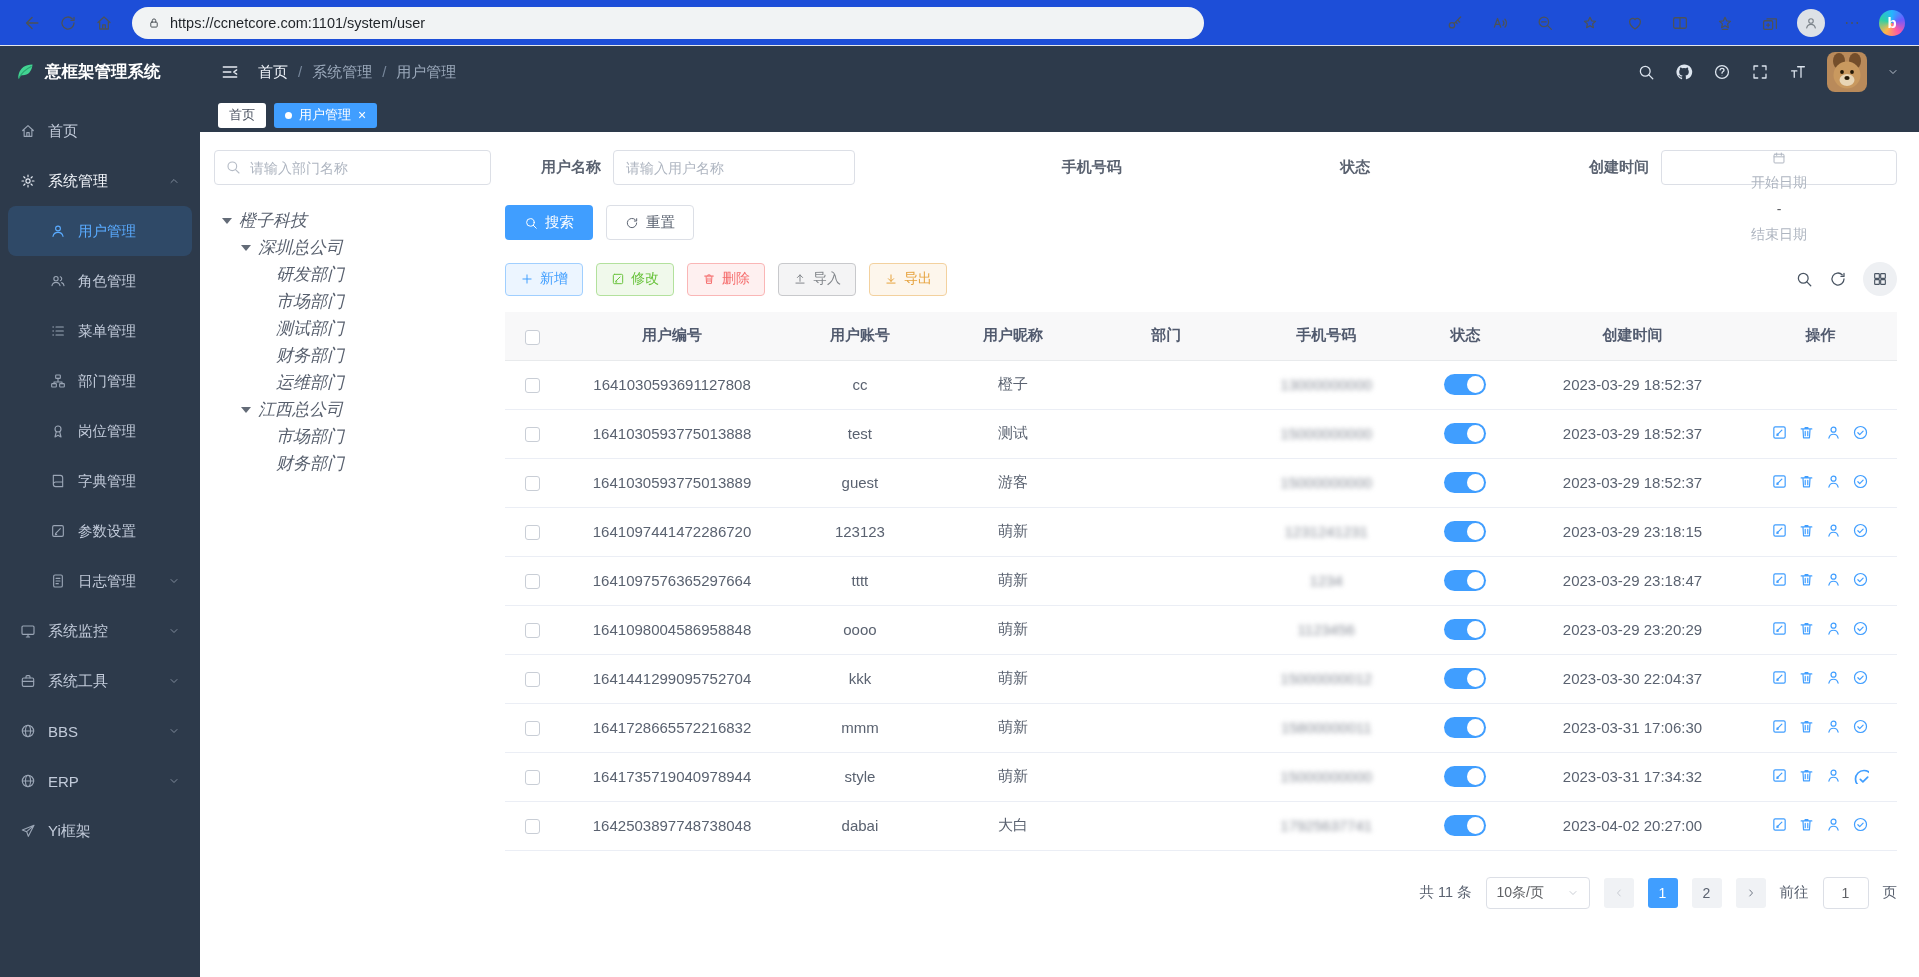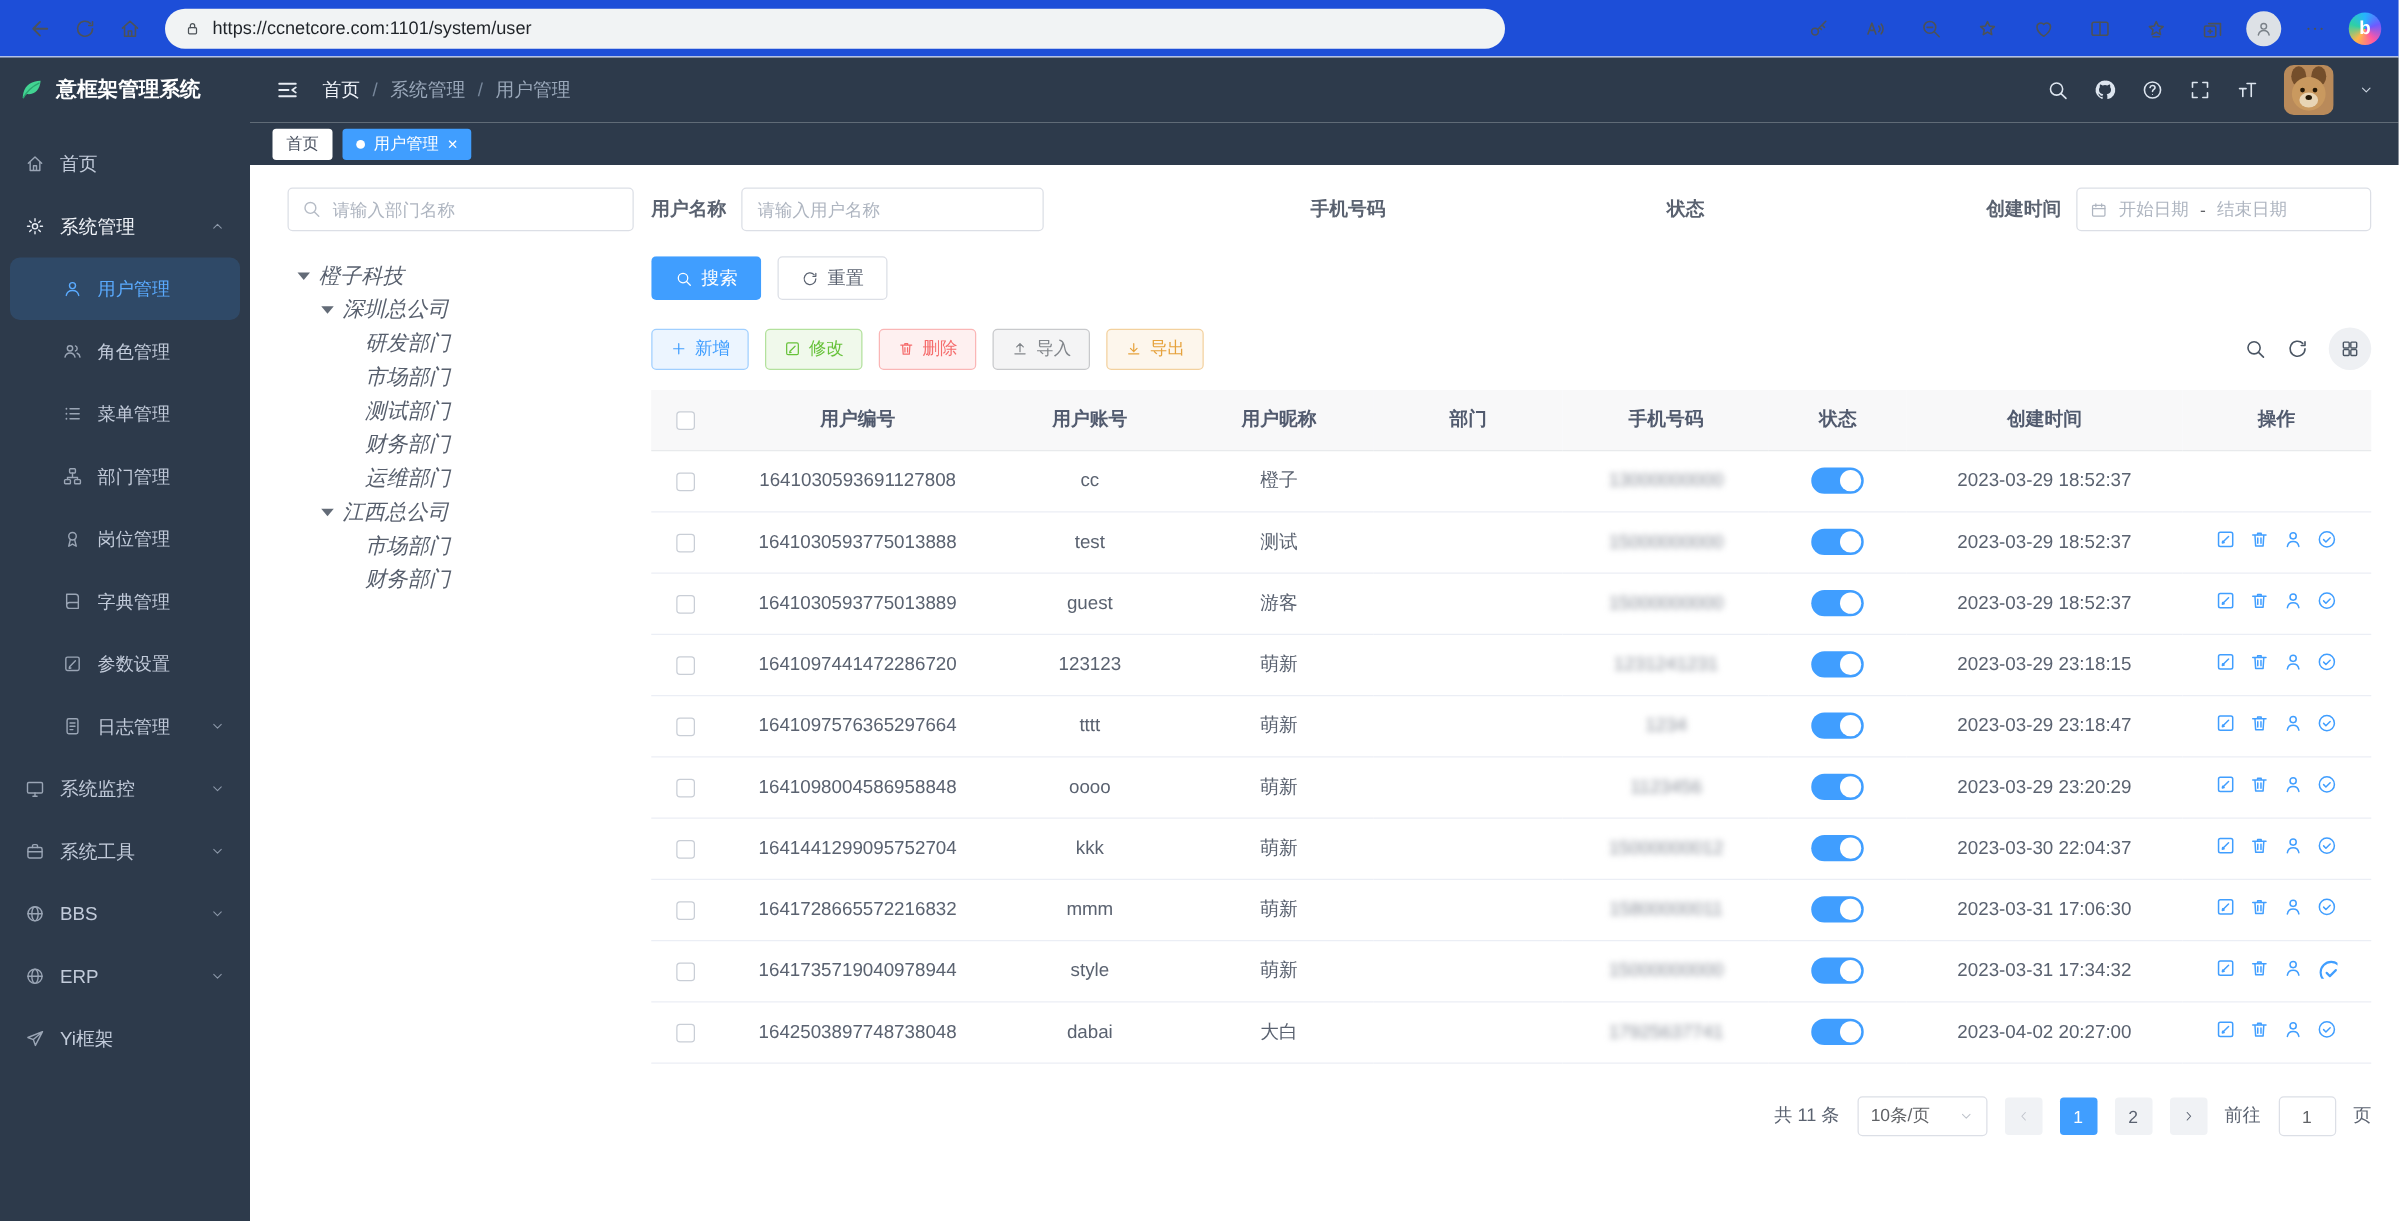--- a/index.html
+++ b/index.html
@@ -47,40 +47,40 @@
   .havatar { width:40px; height:40px; border-radius:8px; overflow:hidden; flex-shrink:0; cursor:pointer; }
   .havatar svg { width:100%; height:100%; display:block; }
 
   .tab-bar { height:34px; flex:0 0 34px; background:#2d3a4b; display:flex; align-items:center; padding:0 18px; gap:8px; }
   .tab { height:25px; display:inline-flex; align-items:center; gap:7px; padding:0 11px; font-size:13px; background:#fff; color:#4a5260; border-radius:3px; cursor:pointer; }
   .tab.active { background:#409eff; color:#fff; }
   .tab .dot { width:7px; height:7px; border-radius:50%; background:#fff; }
   .tab .x { font-size:14px; line-height:1; }
 
   
-  .content { flex:1; display:flex; padding:18px 22px 0 30px; gap:14px; min-height:0; background:#fff; }
+  .content { flex:1; display:flex; padding:18px 22px 0 14px; gap:14px; min-height:0; background:#fff; }
   .dept-panel { width:277px; flex:0 0 277px; }
   .search-wrap { position:relative; }
   .search-wrap .mag { position:absolute; left:11px; top:9px; color:#b6bcc6; }
   input { font-family:inherit; }
   .search-input { width:100%; height:35px; border:1px solid #dcdfe6; border-radius:4px; padding:0 12px 0 35px; font-size:14px; color:#606266; outline:none; background:#fff; }
   ::placeholder { color:#aeb5c0; opacity:1; }
   .tree { margin-top:22px; font-size:17px; color:#575f6d;font-style:italic; }
   .tnode { display:flex; align-items:center; height:27px; gap:7px; cursor:pointer; }
   .tcaret { width:0; height:0; border-left:5px solid transparent; border-right:5px solid transparent; border-top:6px solid #636b77; flex-shrink:0; }
   .lv1{ padding-left:8px; } .lv2{ padding-left:27px;text-align:center; } .lv3{ padding-left:62px; }
 
   .right-pane { flex:1; min-width:0; display:flex; flex-direction:column; }
-  .filter-row { display:flex; align-items:center; justify-content:space-between; }
+  .filter-row { display:flex; align-items:center; justify-content:space-between;margin-left:36px; }
   .fgroup { display:flex; align-items:center; }
   .flabel { font-size:15px; font-weight:bold; color:#5a6270; margin-right:12px; white-space:nowrap; }
   .finput { width:242px; height:35px; border:1px solid #dcdfe6; border-radius:4px; padding:0 12px; font-size:14px; color:#606266; outline:none; }
   .fselect { width:240px; height:35px; border:1px solid #dcdfe6; border-radius:4px; display:flex; align-items:center; justify-content:space-between; padding:0 11px; font-size:14px; color:#606266; cursor:pointer; background:#fff; }
   .fselect .chv { color:#bfc4cc; }
-  .fdate { width:236px; height:35px; border:1px solid #dcdfe6; border-radius:4px; display:flex; align-items:center; gap:9px; padding:0 10px; font-size:14px; color:#aeb5c0; cursor:pointer; background:#fff; }
+  .fdate { width:236px; height:35px; border:1px solid #dcdfe6; border-radius:4px; display:flex; align-items:center; gap:9px; padding:0 10px; font-size:14px; color:#aeb5c0; cursor:pointer; background:#fff;flex-direction:column; }
   .fdate .cal { color:#aeb5c0; }
   .fdate .dsep { color:#606266; }
 
   .btn-row { margin-top:20px; display:flex; gap:13px; }
   .btn { height:35px; border-radius:4px; font-size:14.5px; display:inline-flex; align-items:center; gap:7px; padding:0 18px; cursor:pointer; border:1px solid transparent; white-space:nowrap; }
   .btn-primary { background:#409eff; color:#fff; }
   .btn-default { background:#fff; border-color:#dcdfe6; color:#5a6270; }
 
   .action-row { margin-top:22px; display:flex; align-items:center; gap:13px; }
   .btn-sm { height:33px; padding:0 14px; font-size:14px; border-radius:4px; display:inline-flex; align-items:center; gap:6px; border:1px solid; cursor:pointer; white-space:nowrap; }

